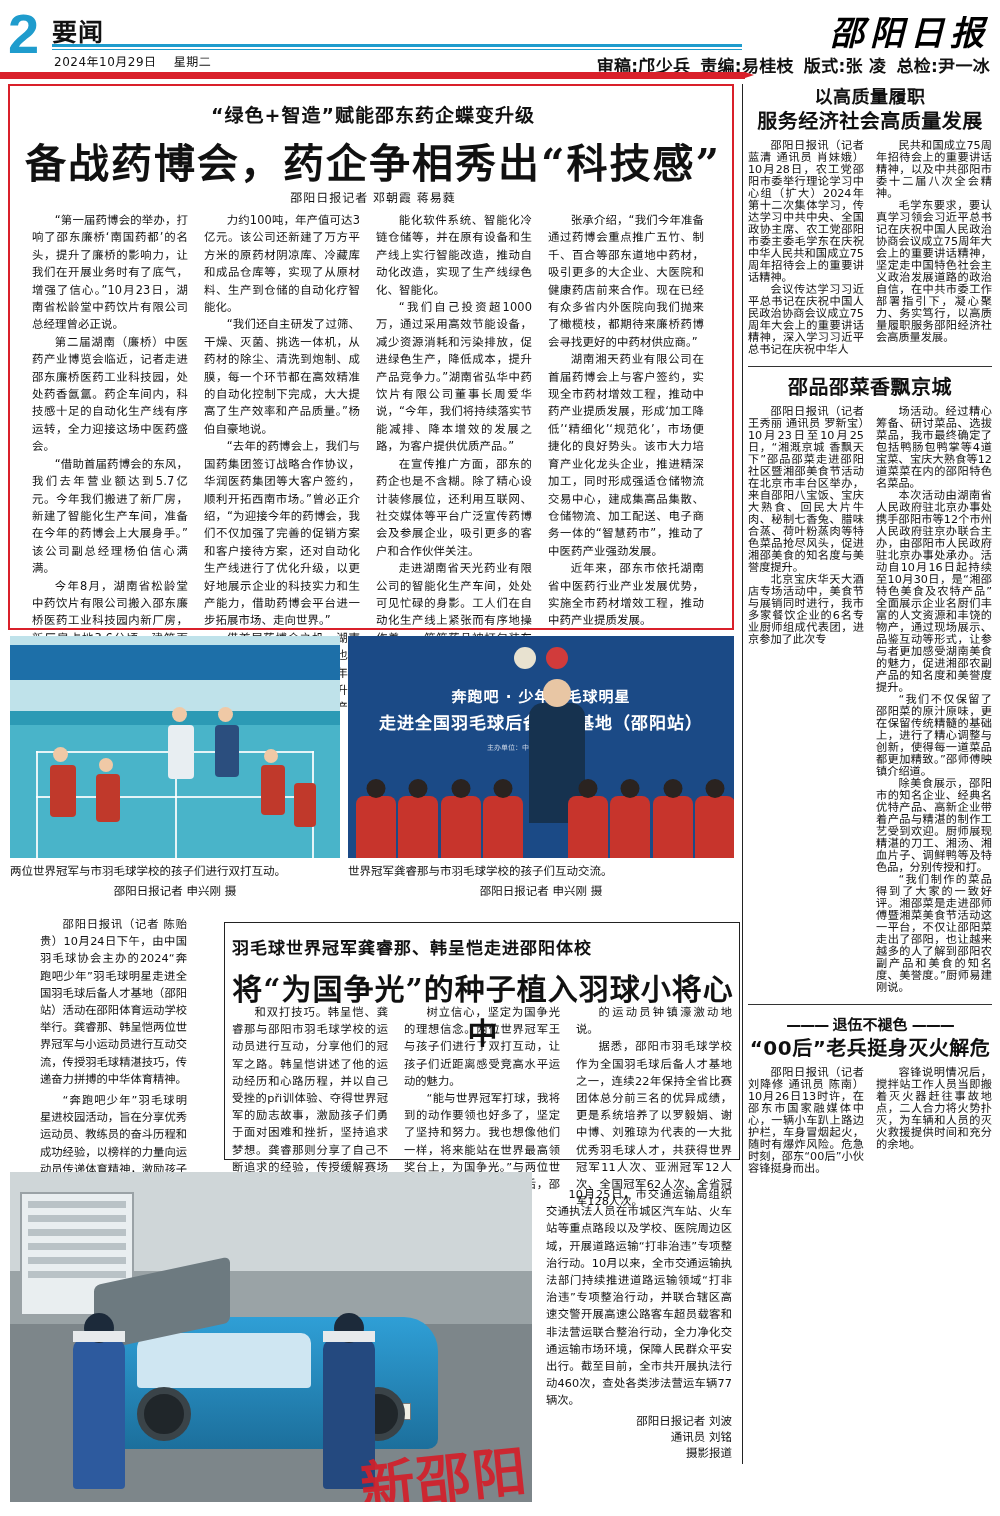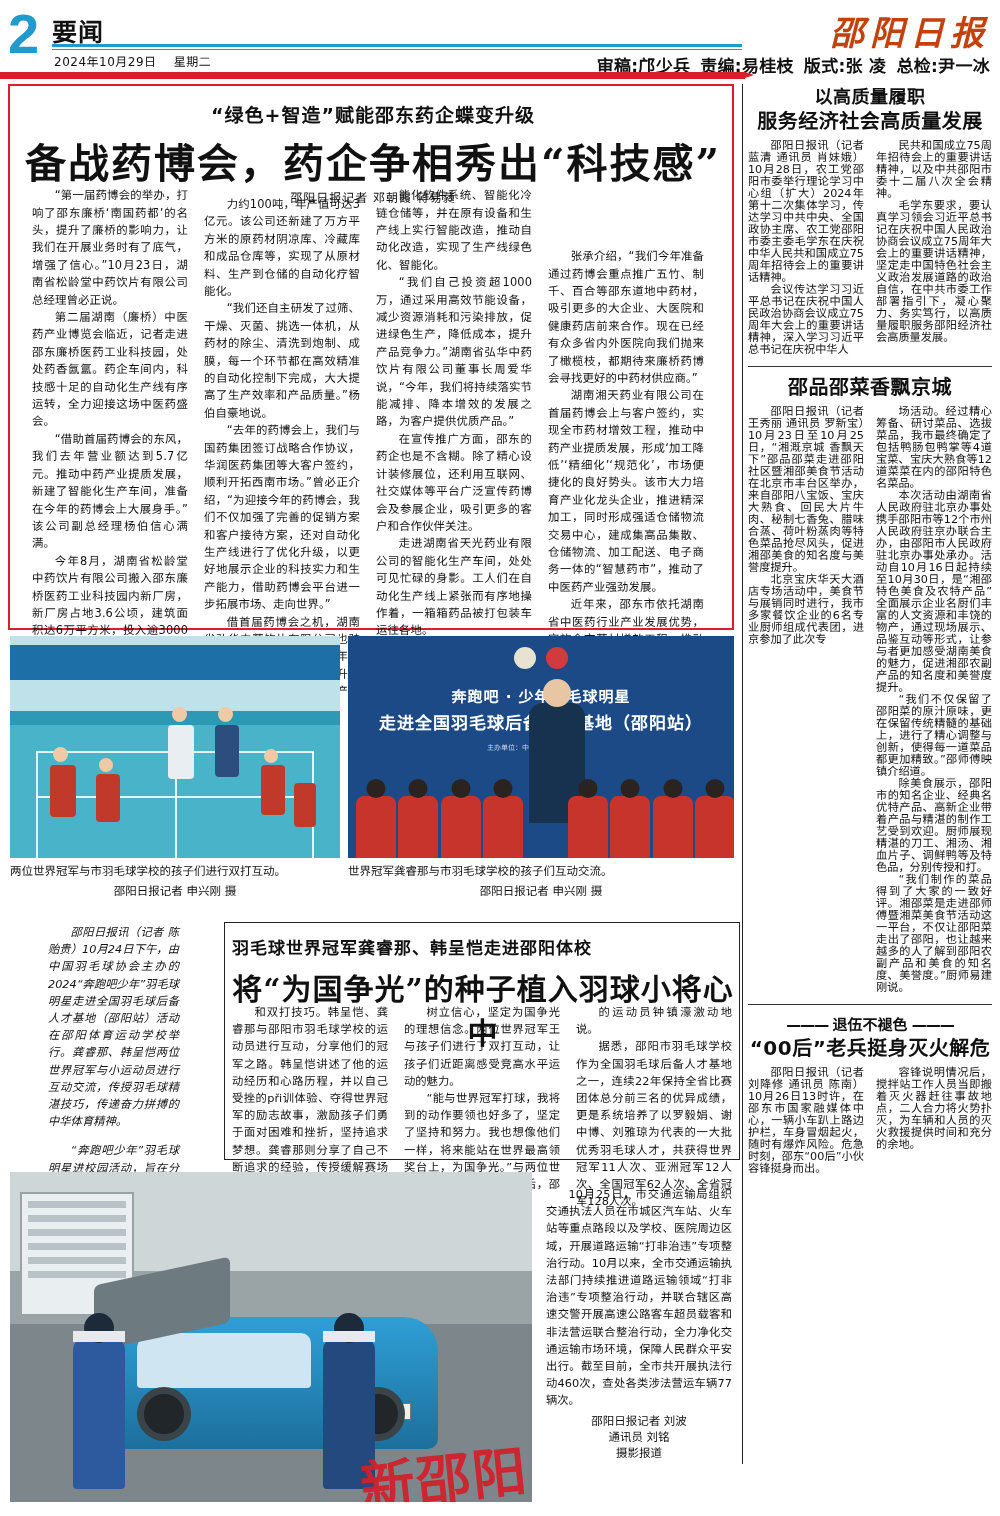--- a/index.html
+++ b/index.html
@@ -6,33 +6,33 @@
   body{width:1000px;height:1516px;font-family:"Liberation Serif","DejaVu Serif",serif;color:#111;overflow:hidden;position:relative;}
   .page{width:1000px;height:1516px;position:relative;background:#fff;}
 
   
   .masthead{position:absolute;left:0;top:0;width:1000px;height:76px;}
   .pageno{position:absolute;left:8px;top:6px;font-size:56px;line-height:56px;font-weight:700;color:#1f9ccd;font-family:"Liberation Sans",sans-serif;}
   .sect{position:absolute;left:52px;top:12px;font-size:25px;font-weight:700;letter-spacing:1px;font-family:"DejaVu Sans",sans-serif;}
   .sect-rule{position:absolute;left:52px;top:44px;width:690px;height:3px;background:#1f9ccd;}
   .sect-rule2{position:absolute;left:52px;top:49px;width:690px;height:1px;background:#1f9ccd;}
   .dateline{position:absolute;left:54px;top:52px;font-size:12px;font-family:"DejaVu Sans",sans-serif;letter-spacing:0.5px;}
-  .nameplate{position:absolute;right:10px;top:6px;font-size:34px;font-weight:700;color:#c2410c;font-family:"DejaVu Serif",serif;letter-spacing:6px;font-style:italic;}
+  .nameplate{position:absolute;right:10px;top:6px;font-size:34px;font-weight:700;color:#000000;font-family:"DejaVu Serif",serif;letter-spacing:6px;font-style:italic;}
   .credits{position:absolute;right:10px;top:52px;font-size:17px;font-weight:700;font-family:"DejaVu Sans",sans-serif;letter-spacing:0.3px;}
   .credits span{margin-left:10px;}
   .redbar{position:absolute;left:0;top:72px;width:745px;height:7px;background:#d9202a;}
   .redbar:after{content:"";position:absolute;right:-9px;top:0;border-top:3.5px solid transparent;border-bottom:3.5px solid transparent;border-left:9px solid #d9202a;}
 
   
   .lead-frame{position:absolute;left:8px;top:84px;width:726px;height:546px;border:2px solid #d9202a;box-sizing:border-box;}
   .lead-shoulder{position:absolute;left:0;top:14px;width:726px;text-align:center;font-size:19px;font-weight:700;font-family:"DejaVu Sans",sans-serif;letter-spacing:1px;}
   .lead-head{position:absolute;left:0;top:44px;width:726px;text-align:center;font-size:41px;font-weight:700;font-family:"DejaVu Serif",serif;letter-spacing:2px;}
   .lead-byline{position:absolute;left:0;top:102px;width:726px;text-align:center;font-size:12px;font-family:"DejaVu Sans",sans-serif;letter-spacing:1px;}
 
-  .lead-cols{position:absolute;left:22px;top:126px;width:686px;height:490px;display:flex;gap:16px;align-items:center;}
+  .lead-cols{position:absolute;left:22px;top:126px;width:686px;height:490px;display:flex;gap:16px;}
   .lead-col{width:156px;font-size:11.4px;line-height:17.4px;text-align:justify;font-family:"DejaVu Sans",sans-serif;letter-spacing:0.1px;}
   .lead-col p{margin:0 0 0 0;text-indent:2em;}
 
   
   .rail{position:absolute;left:748px;top:84px;width:244px;}
   .rail-div{position:absolute;left:742px;top:84px;width:1px;height:1380px;background:#222;}
   .rail-sec{margin-bottom:10px;}
   .rail-h1{text-align:center;font-size:18px;font-weight:700;font-family:"DejaVu Sans",sans-serif;line-height:25px;letter-spacing:0.5px;}
   .rail-h1.big{font-size:20px;}
   .rail-kicker{text-align:center;font-size:15px;font-weight:700;font-family:"DejaVu Sans",sans-serif;margin:8px 0 2px;}
@@ -89,21 +89,21 @@
   .officer i{position:absolute;left:50%;top:-26px;transform:translateX(-50%);width:30px;height:30px;border-radius:50%;background:#1c2a3a;display:block;}
   .officer u{position:absolute;left:0;top:-8px;width:52px;height:11px;background:#e7eaec;display:block;text-decoration:none;}
   .wm{position:absolute;right:4px;bottom:-12px;font-size:54px;font-weight:700;color:#d3202a;font-family:"DejaVu Serif",serif;letter-spacing:2px;transform:rotate(-6deg);opacity:.92;white-space:nowrap;}
 
   
   .mid-head-wrap{position:absolute;left:232px;top:934px;width:502px;}
   .mid-shoulder{font-size:17px;font-weight:700;font-family:"DejaVu Sans",sans-serif;letter-spacing:1px;}
   .mid-head{text-align:center;font-size:30px;font-weight:700;font-family:"DejaVu Serif",serif;letter-spacing:1px;margin-top:6px;}
   .mid-cols{position:absolute;left:36px;top:912px;width:498px;display:flex;gap:16px;}
   .mid-col{width:155px;font-size:11.3px;line-height:17.2px;text-align:justify;font-family:"DejaVu Sans",sans-serif;}
-  .mid-col p{margin:12px;text-indent:2em;font-style:italic;}
+  .mid-col p{margin:4px;text-indent:2em;}
   .mid-cols2{position:absolute;left:232px;top:1004px;width:502px;display:flex;gap:16px;}
   .mid-col2{width:156px;font-size:11.3px;line-height:17.2px;text-align:justify;font-family:"DejaVu Sans",sans-serif;}
   .mid-col2 p{margin:0;text-indent:2em;}
   .mid-box{position:absolute;left:224px;top:922px;width:516px;height:238px;border:1px solid #222;box-sizing:border-box;}
 
   
   .bot-col{position:absolute;left:546px;top:1186px;width:186px;font-size:11.3px;line-height:17.2px;text-align:justify;font-family:"DejaVu Sans",sans-serif;}
   .bot-col p{margin:0;text-indent:2em;}
   .bot-credit{position:absolute;left:546px;width:186px;text-align:center;font-size:11.5px;font-family:"DejaVu Sans",sans-serif;}
 </style>
@@ -128,21 +128,21 @@
   </div>
 
   <div class="lead-frame">
     <div class="lead-shoulder">“绿色+智造”赋能邵东药企蝶变升级</div>
     <div class="lead-head">备战药博会，药企争相秀出“科技感”</div>
     <div class="lead-byline">邵阳日报记者 邓朝霞 蒋易蕤</div>
     <div class="lead-cols">
         <div class="lead-col">
           <p>“第一届药博会的举办，打响了邵东廉桥‘南国药都’的名头，提升了廉桥的影响力，让我们在开展业务时有了底气，增强了信心。”10月23日，湖南省松龄堂中药饮片有限公司总经理曾必正说。</p>
           <p>第二届湖南（廉桥）中医药产业博览会临近，记者走进邵东廉桥医药工业科技园，处处药香氤氲。药企车间内，科技感十足的自动化生产线有序运转，全力迎接这场中医药盛会。</p>
-          <p>“借助首届药博会的东风，我们去年营业额达到5.7亿元。推动中药产业提质发展，新建了智能化生产车间，准备在今年的药博会上大展身手。”该公司副总经理杨伯信心满满。</p>
+          <p>“借助首届药博会的东风，我们去年营业额达到5.7亿元。今年我们搬进了新厂房，新建了智能化生产车间，准备在今年的药博会上大展身手。”该公司副总经理杨伯信心满满。</p>
           <p>今年8月，湖南省松龄堂中药饮片有限公司搬入邵东廉桥医药工业科技园内新厂房，新厂房占地3.6公顷，建筑面积达6万平方米，投入逾3000万元引进生产设备，新建了智能化灌装生产车间，工作效率提升了20%。新增的直接口服饮片和精制饮片生产车间，年生产能</p>
         </div>
         <div class="lead-col">
           <p>力约100吨，年产值可达3亿元。该公司还新建了万方平方米的原药材阴凉库、冷藏库和成品仓库等，实现了从原材料、生产到仓储的自动化疗智能化。</p>
           <p>“我们还自主研发了过筛、干燥、灭菌、挑选一体机，从药材的除尘、清洗到炮制、成膜，每一个环节都在高效精准的自动化控制下完成，大大提高了生产效率和产品质量。”杨伯自豪地说。</p>
           <p>“去年的药博会上，我们与国药集团签订战略合作协议，华润医药集团等大客户签约，顺利开拓西南市场。”曾必正介绍，“为迎接今年的药博会，我们不仅加强了完善的促销方案和客户接待方案，还对自动化生产线进行了优化升级，以更好地展示企业的科技实力和生产能力，借助药博会平台进一步拓展市场、走向世界。”</p>
           <p>借首届药博会之机，湖南省弘华中药饮片有限公司也驶入发展快车道。该公司今年启动生产设备更新与自动化升级改造项目，建设中药材农产品加工生产线，升级智</p>
         </div>
         <div class="lead-col">
           <p>能化软件系统、智能化冷链仓储等，并在原有设备和生产线上实行智能改造，推动自动化改造，实现了生产线绿色化、智能化。</p>
@@ -326,19 +326,19 @@
         <i></i>
           <u></u>
       </div>
     </div>
     <div class="wm">新邵阳</div>
   </div>
 
   <div class="bot-col">
       <p>10月25日，市交通运输局组织交通执法人员在市城区汽车站、火车站等重点路段以及学校、医院周边区域，开展道路运输“打非治违”专项整治行动。10月以来，全市交通运输执法部门持续推进道路运输领域“打非治违”专项整治行动，并联合辖区高速交警开展高速公路客车超员载客和非法营运联合整治行动，全力净化交通运输市场环境，保障人民群众平安出行。截至目前，全市共开展执法行动460次，查处各类涉法营运车辆77辆次。</p>
     </div>
-  <div class="bot-credit" id="botcredit" style="top: 1412px;">
+  <div class="bot-credit" id="botcredit" style="top: 1412px; text-align: right;">
       <div>邵阳日报记者 刘波</div>
       <div>通讯员 刘铭</div>
       <div>摄影报道</div>
     </div>
 
 </div>
 
 </body></html>

